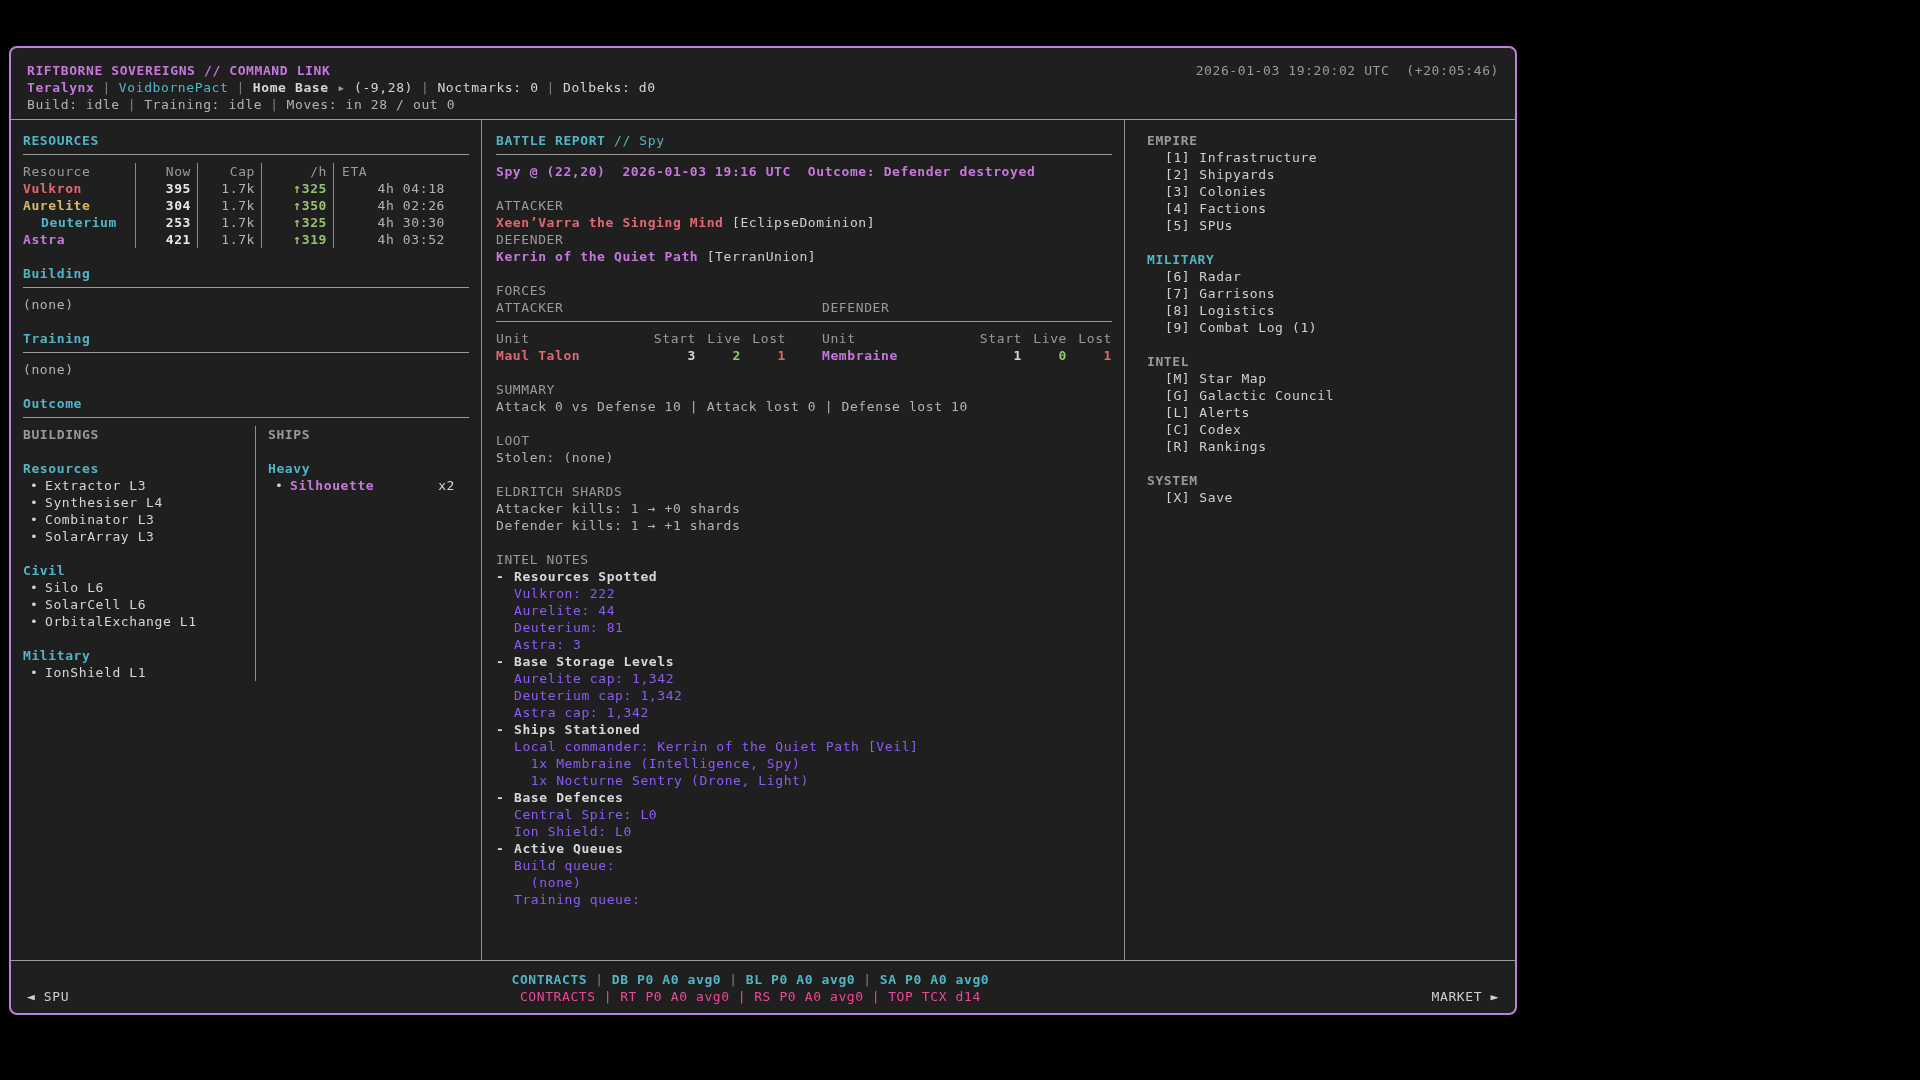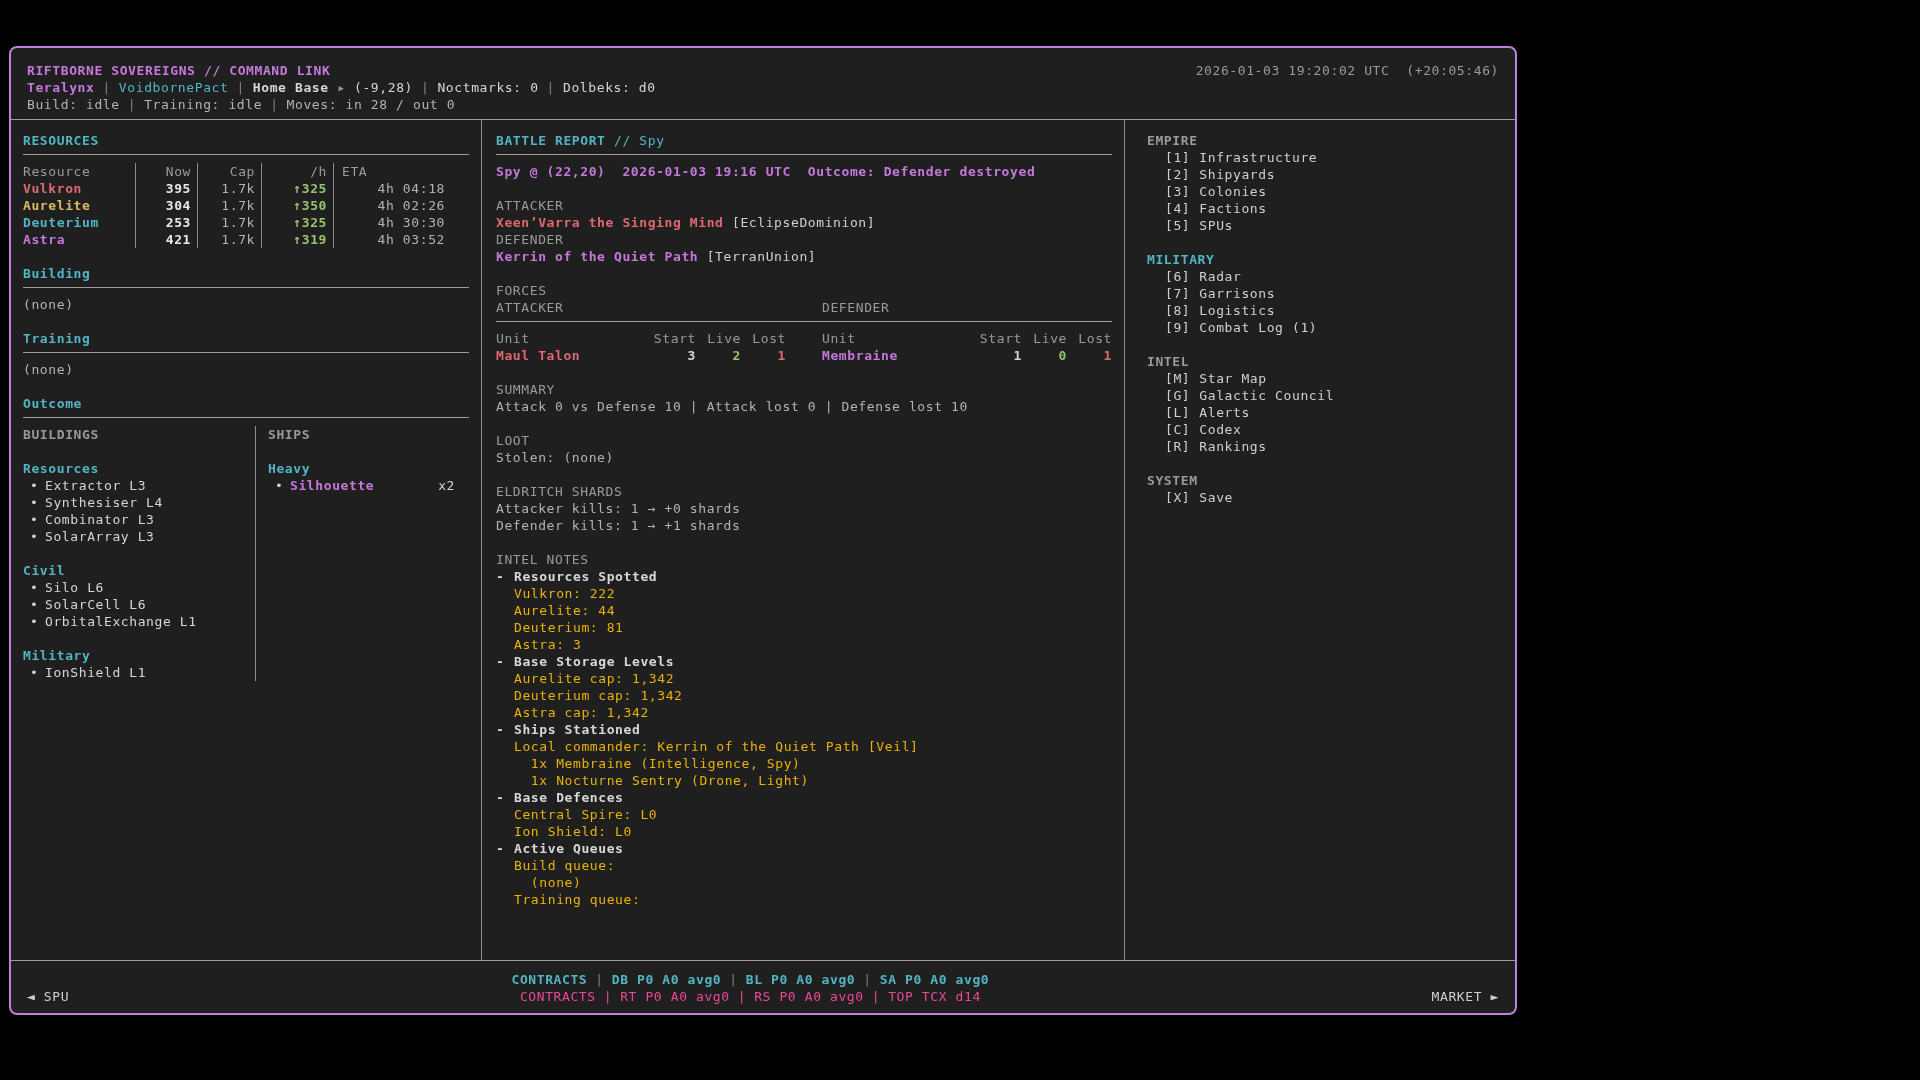--- a/index.html
+++ b/index.html
@@ -71,21 +71,21 @@
   .headline { color:#c678dd; font-weight:bold; }
   .clan { color:#d0d0d0; }
   .forces-cols { display:flex; gap:36px; }
   .f-col { width:290px; flex:none; }
   .forces-hr { width:616px; height:1px; background:#9c9c9c; margin:5px 0 8px 0; }
   .f-grid { display:grid; grid-template-columns:145px 55px 45px 45px; }
   .f-grid > div { line-height:17px; }
   .fn { text-align:right; }
   .dash { display:inline-block; width:18px; color:#d8d8d8; font-weight:bold; }
   .ihead { color:#d8d8d8; font-weight:bold; }
-  .ibody { padding-left:18px; color:#eab308; white-space:pre; }
+  .ibody { padding-left:18px; color:#8b5cf6; white-space:pre; }
 
   
   .m-sec-title { color:#9a9a9a; font-weight:bold; }
   .m-sec-title.accent { color:#52b5c5; }
   .m-item { min-height:17px; padding-left:18px; color:#d0d0d0; cursor:pointer; }
   .m-key { color:#d0d0d0; }
   .m-lbl { margin-left:9px; }
 
   
   .footer {
@@ -133,21 +133,21 @@
         <div class="num cap bl">1.7k</div>
         <div class="num rate bl">↑325</div>
         <div class="eta bl">4h 04:18</div>
 
         <div class="b" style="color: rgb(221, 185, 100);">Aurelite</div>
         <div class="num now bl">304</div>
         <div class="num cap bl">1.7k</div>
         <div class="num rate bl">↑350</div>
         <div class="eta bl">4h 02:26</div>
 
-        <div class="b" style="color: rgb(82, 181, 197);">Deuterium</div>
+        <div class="b" style="color: rgb(82, 181, 197); text-align: center;">Deuterium</div>
         <div class="num now bl">253</div>
         <div class="num cap bl">1.7k</div>
         <div class="num rate bl">↑325</div>
         <div class="eta bl">4h 30:30</div>
 
         <div class="b" style="color: rgb(198, 120, 221);">Astra</div>
         <div class="num now bl">421</div>
         <div class="num cap bl">1.7k</div>
         <div class="num rate bl">↑319</div>
         <div class="eta bl">4h 03:52</div>

